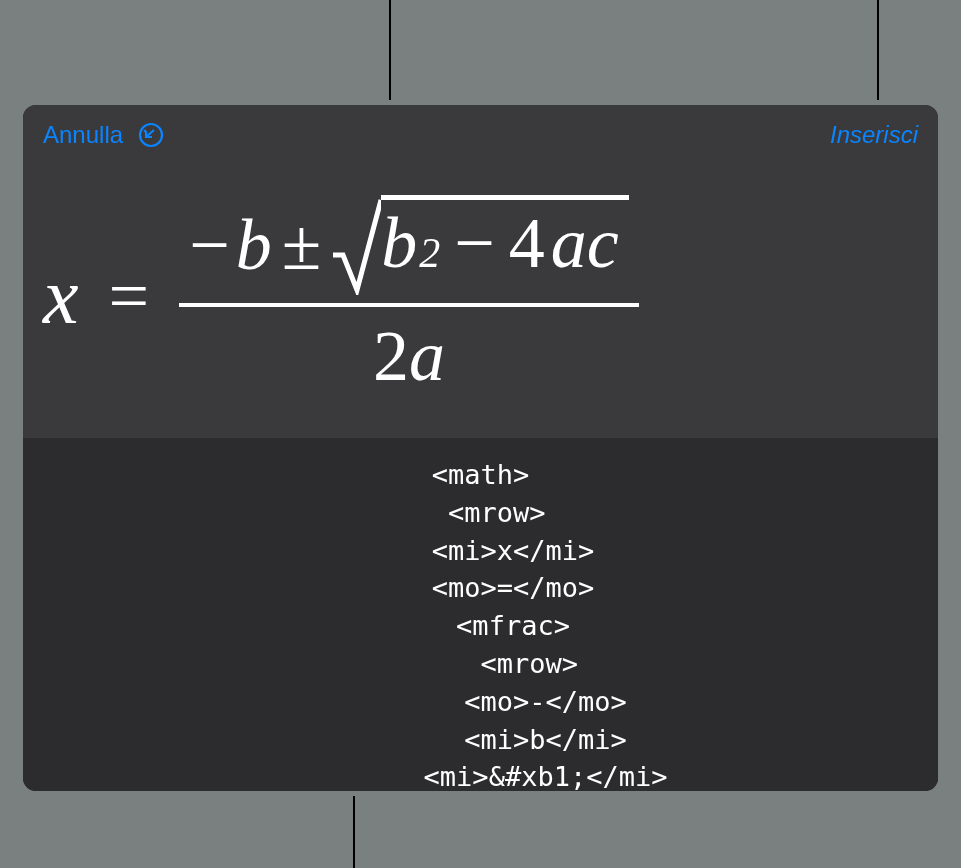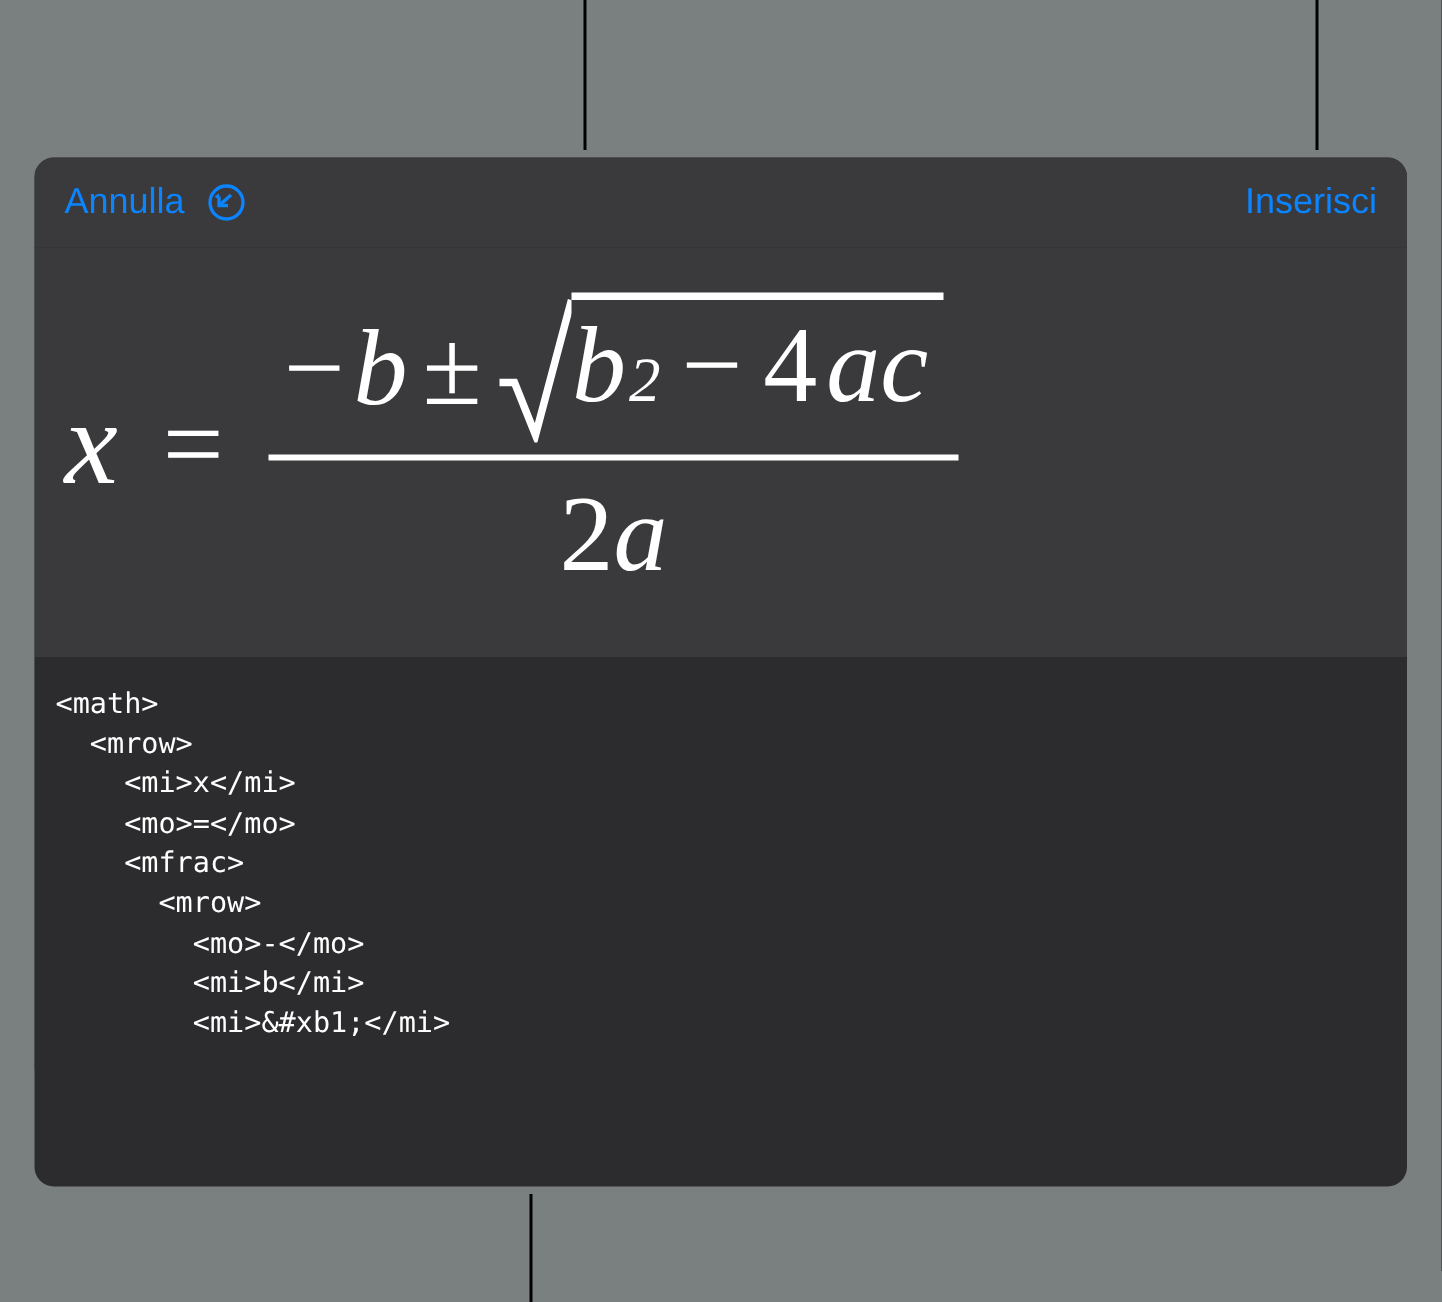--- a/index.html
+++ b/index.html
@@ -85,20 +85,21 @@
       font-size: 24px;
       font-weight: 600;
       position: absolute;
       left: 50%;
       transform: translateX(-50%);
     }
     .insert-btn {
       color: #0a84ff;
       font-size: 24px;
       font-weight: 400;
+      font-style: italic;
     }
     .preview-area {
       background: #3a3a3c;
       padding: 30px 20px 40px 20px;
       display: flex;
       align-items: center;
       justify-content: flex-start;
     }
     .equation-render {
       color: #fff;
@@ -175,24 +176,25 @@
     }
     .eq-sub-minus {
       font-style: normal;
       margin-right: 14px;
     }
     .code-area {
       background: #2c2c2e;
       padding: 18px 14px;
       color: #fff;
       font-family: 'SF Mono', 'Menlo', 'Consolas', monospace;
-      font-size: 19px;
+      font-size: 27px;
       line-height: 1.4;
       white-space: pre;
       overflow: hidden;
+      text-align: center;
     }
   </style>
 </head>
 <body>
 
 <div class="callout-line-top-left"></div>
 <div class="callout-line-top-right"></div>
 <div class="callout-line-bottom"></div>
 
 <div class="outer-frame">

